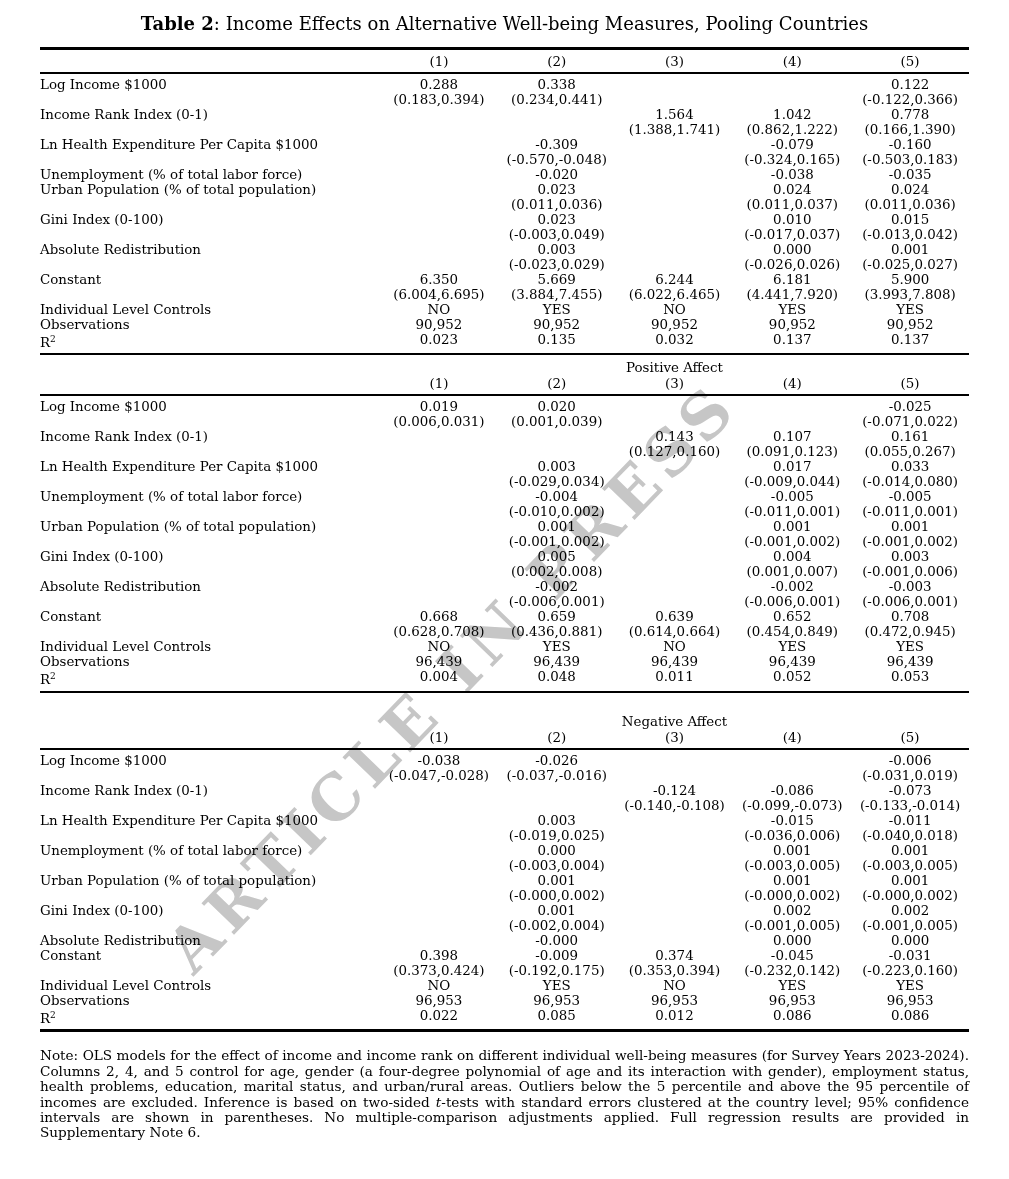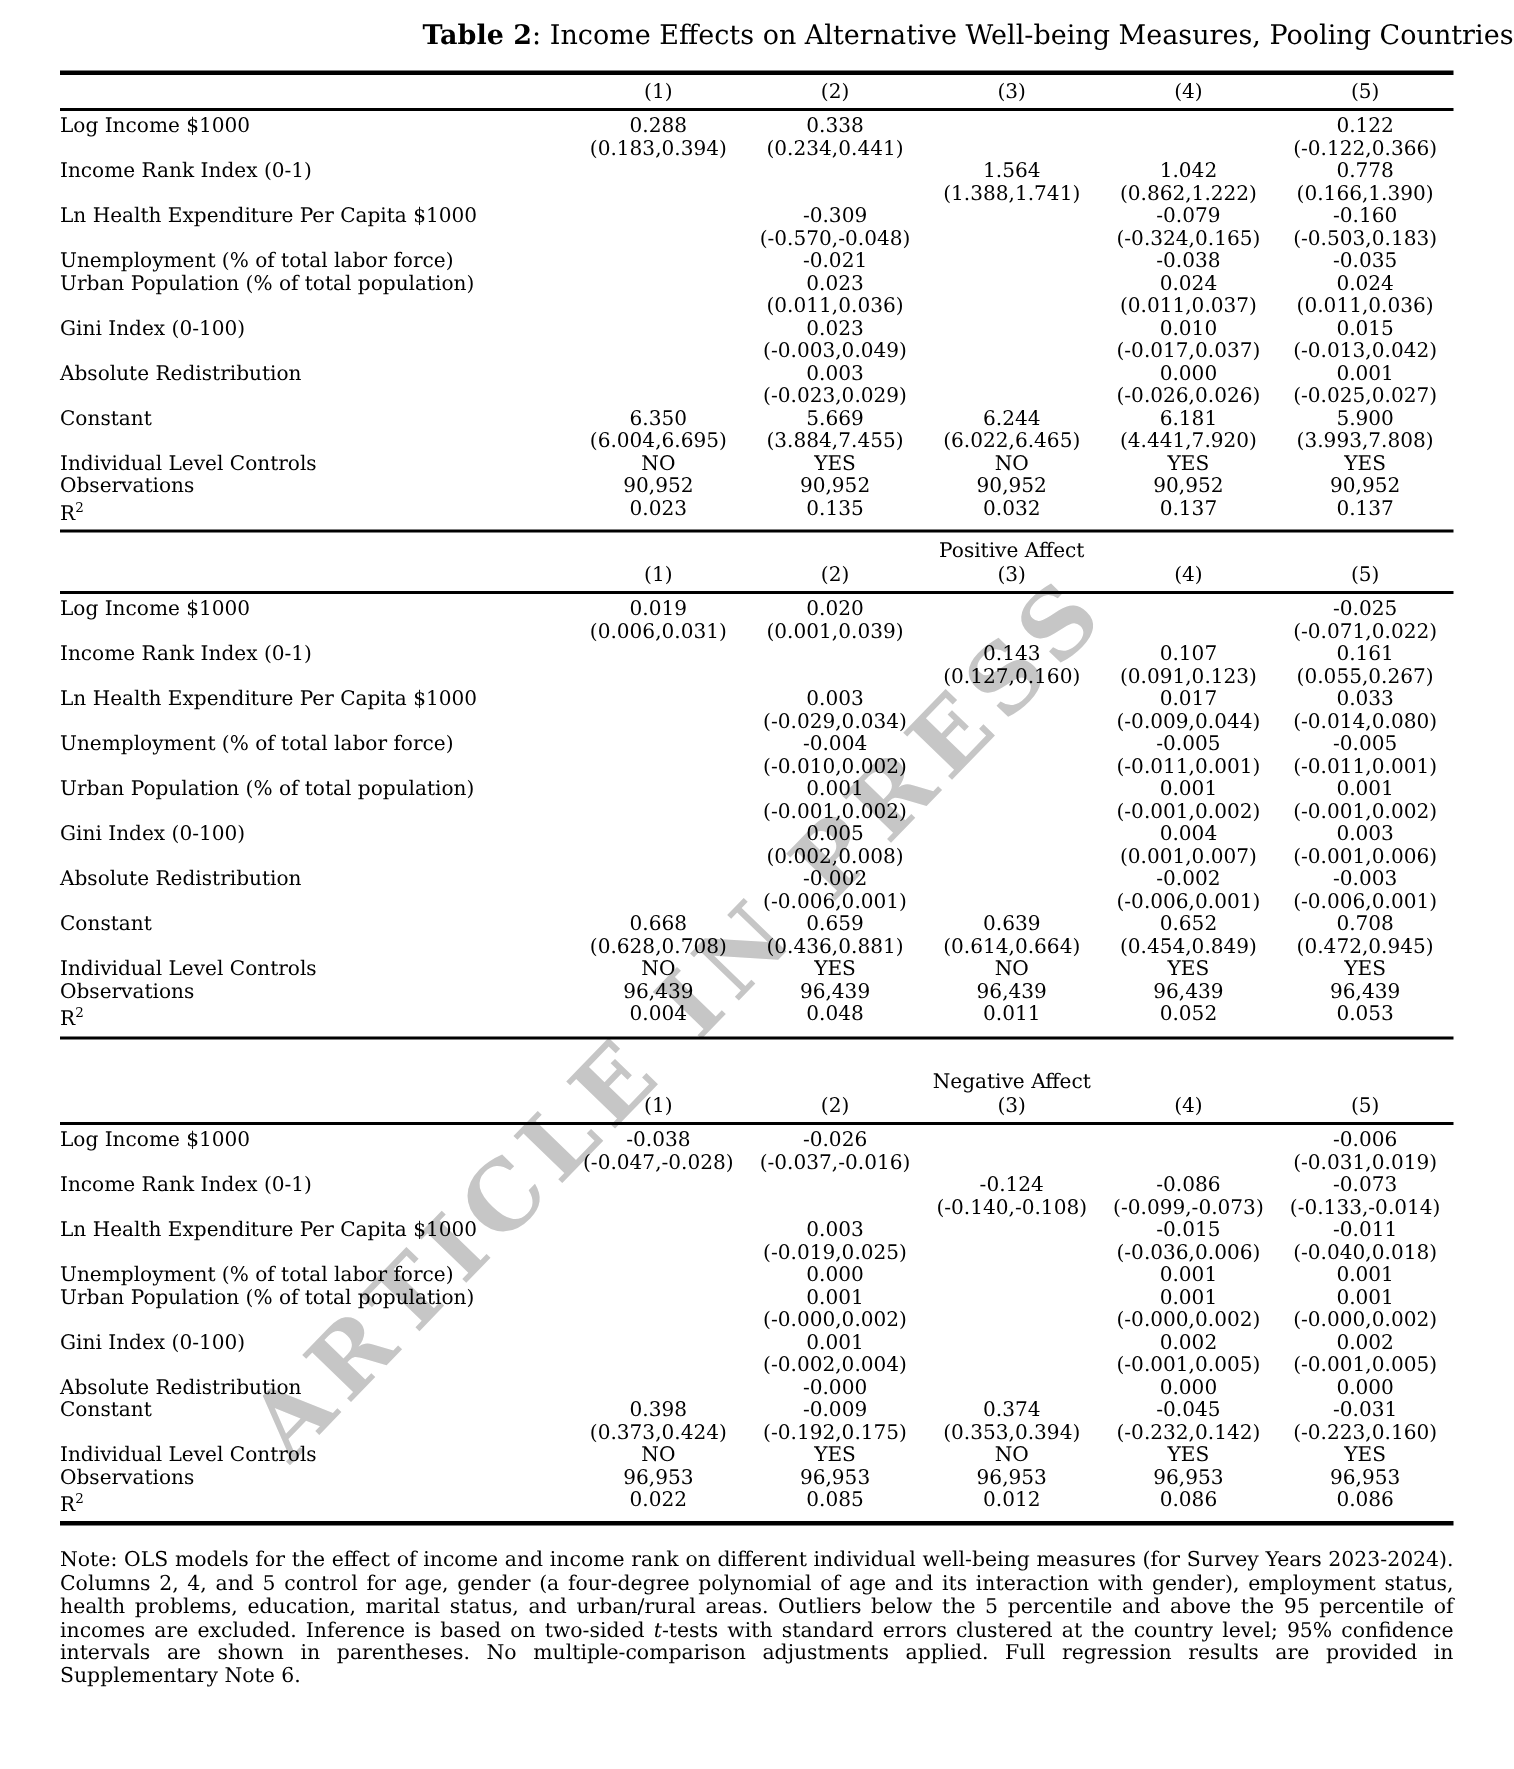--- a/index.html
+++ b/index.html
@@ -9,21 +9,21 @@
     color:#000;position:relative;overflow:hidden;
   }
   .page{position:relative;width:1009px;height:1179px;}
   .watermark{
     position:absolute;left:452px;top:678px;z-index:0;
     transform:translate(-50%,-50%) rotate(-46deg);
     font-size:62px;font-weight:bold;letter-spacing:7px;white-space:nowrap;
     color:#c6c6c6;
   }
   .content{position:relative;z-index:1;}
-  .title{ text-align:right;font-size:18px;padding-top:13px; }
+  .title{ text-align:center;font-size:18px;padding-top:13px; }
   .title .b{font-weight:bold;}
   table.reg{
     width:929px;margin:10px auto 0;border-collapse:collapse;table-layout:fixed;
   }
   col.c-lbl{width:340px;}
   col.c-num{width:117.8px;}
   td{
     font-size:13.4px;line-height:15px;padding:0;margin:0;
     text-align:center;vertical-align:top;white-space:nowrap;
   }
@@ -126,21 +126,21 @@
             <td class="lbl"></td>
             <td class="num"></td>
             <td class="num">(-0.570,-0.048)</td>
             <td class="num"></td>
             <td class="num">(-0.324,0.165)</td>
             <td class="num">(-0.503,0.183)</td>
           </tr>
           <tr class="coef-line">
             <td class="lbl">Unemployment (% of total labor force)</td>
             <td class="num"></td>
-            <td class="num">-0.021</td>
+            <td class="num">-0.020</td>
             <td class="num"></td>
             <td class="num">-0.038</td>
             <td class="num">-0.035</td>
           </tr>
           <tr class="coef-line">
             <td class="lbl">Urban Population (% of total population)</td>
             <td class="num"></td>
             <td class="num">0.023</td>
             <td class="num"></td>
             <td class="num">0.024</td>
@@ -484,20 +484,28 @@
             <td class="num">(-0.040,0.018)</td>
           </tr>
           <tr class="coef-line">
             <td class="lbl">Unemployment (% of total labor force)</td>
             <td class="num"></td>
             <td class="num">0.000</td>
             <td class="num"></td>
             <td class="num">0.001</td>
             <td class="num">0.001</td>
           </tr>
+          <tr class="ci-line">
+            <td class="lbl"></td>
+            <td class="num"></td>
+            <td class="num">(-0.003,0.004)</td>
+            <td class="num"></td>
+            <td class="num">(-0.003,0.005)</td>
+            <td class="num">(-0.003,0.005)</td>
+          </tr>
           <tr class="coef-line">
             <td class="lbl">Urban Population (% of total population)</td>
             <td class="num"></td>
             <td class="num">0.001</td>
             <td class="num"></td>
             <td class="num">0.001</td>
             <td class="num">0.001</td>
           </tr>
           <tr class="ci-line">
             <td class="lbl"></td>

